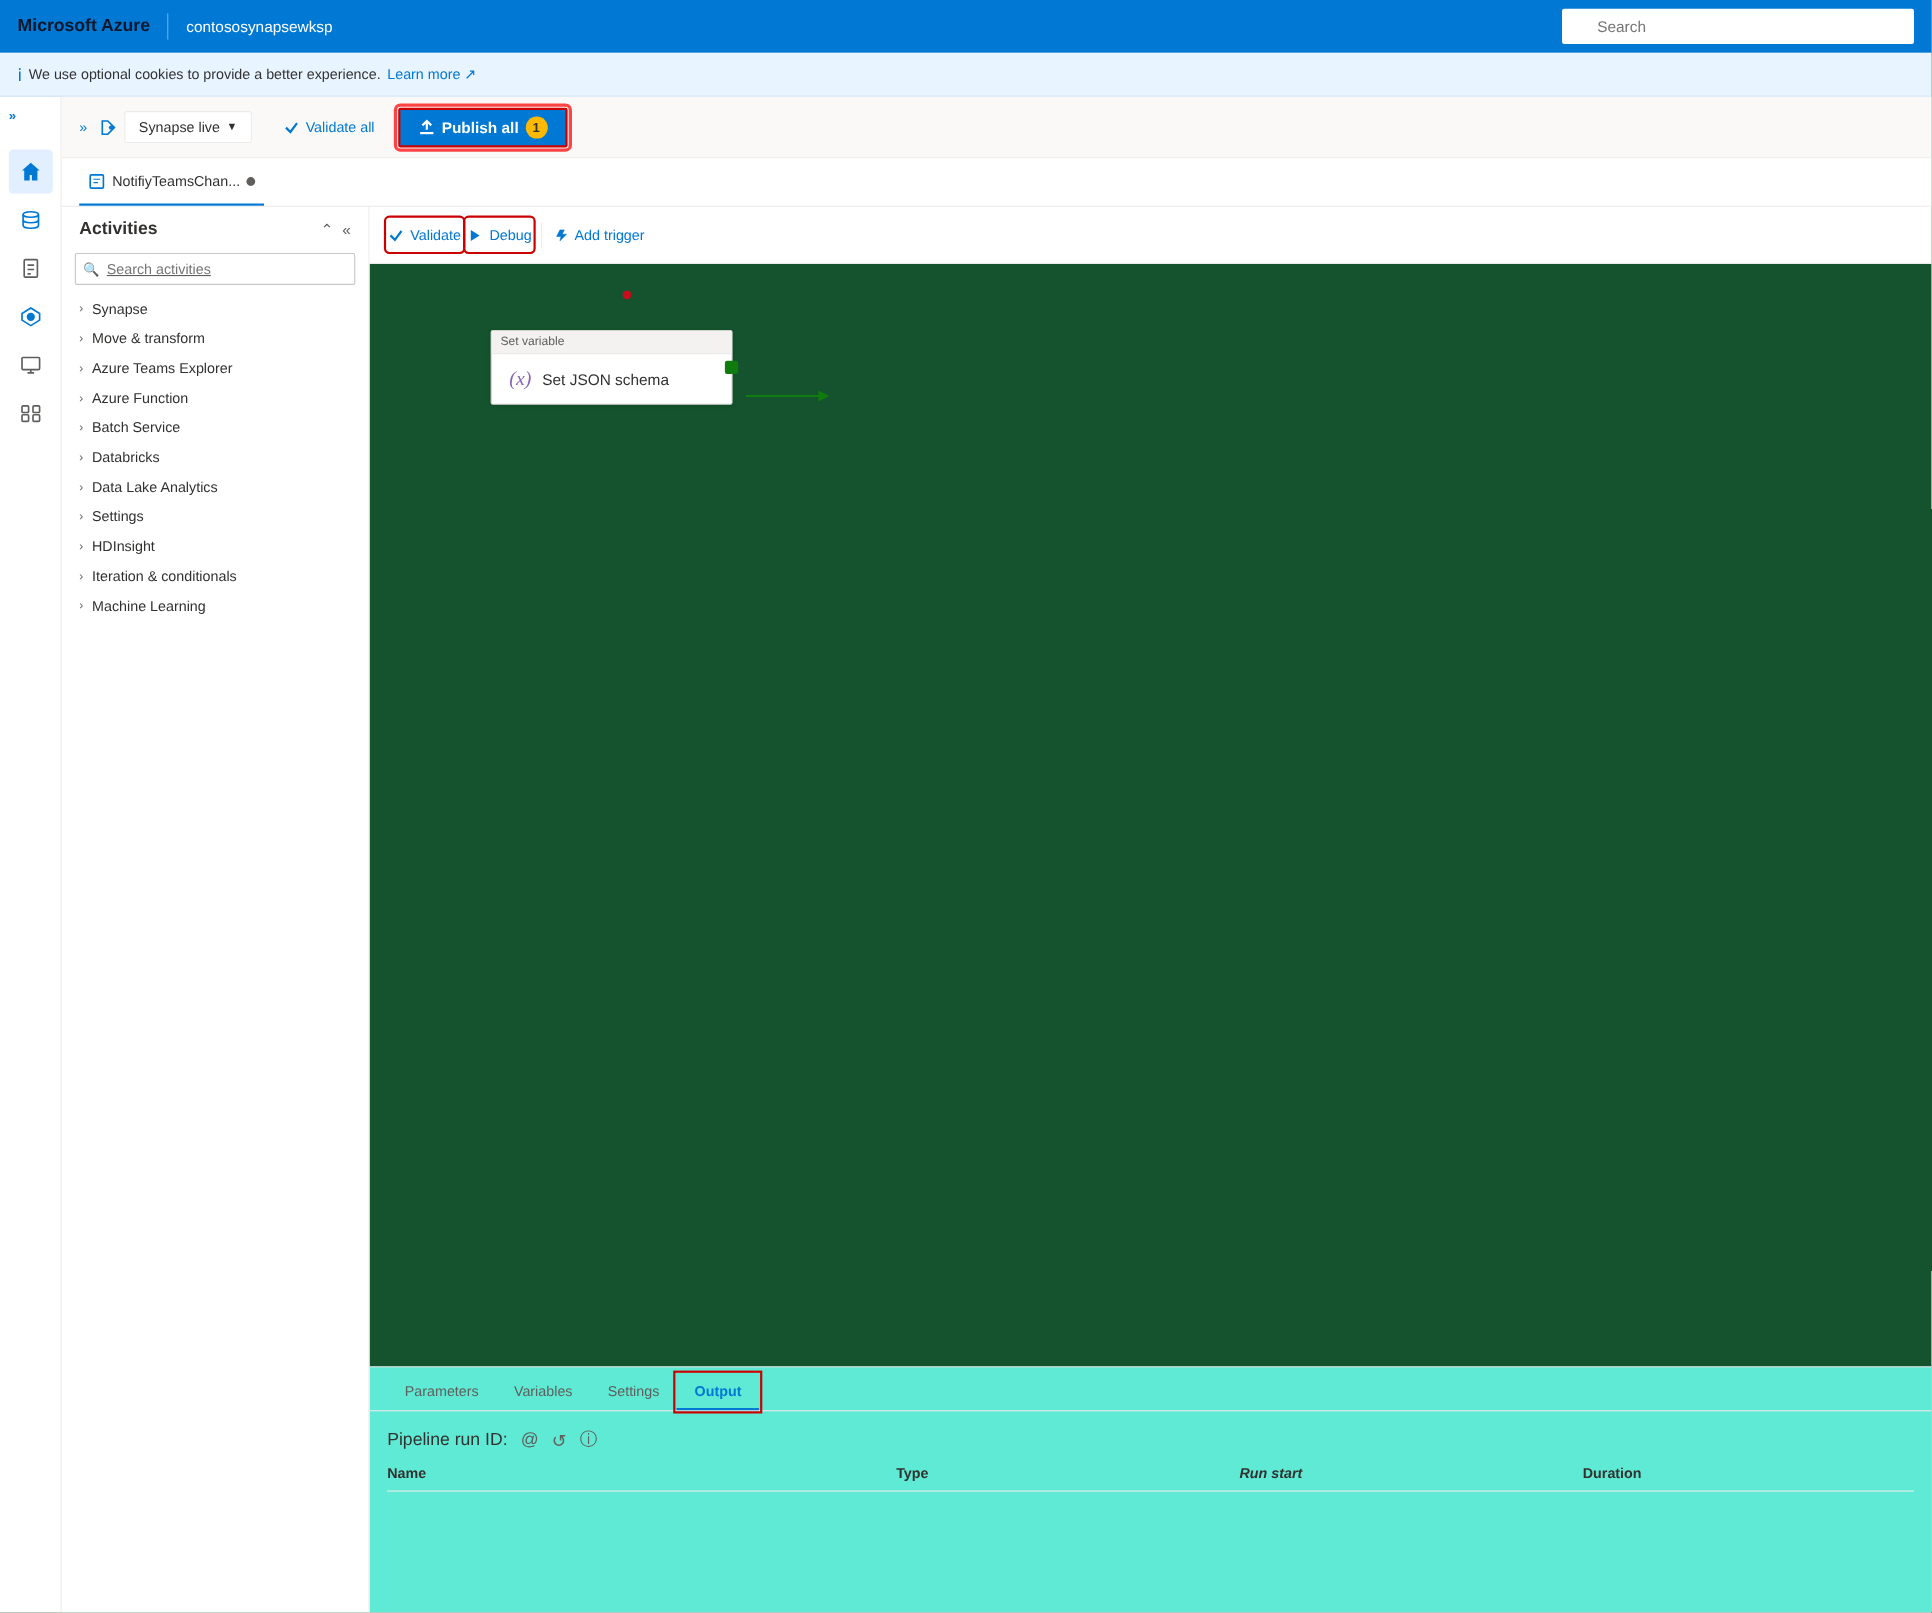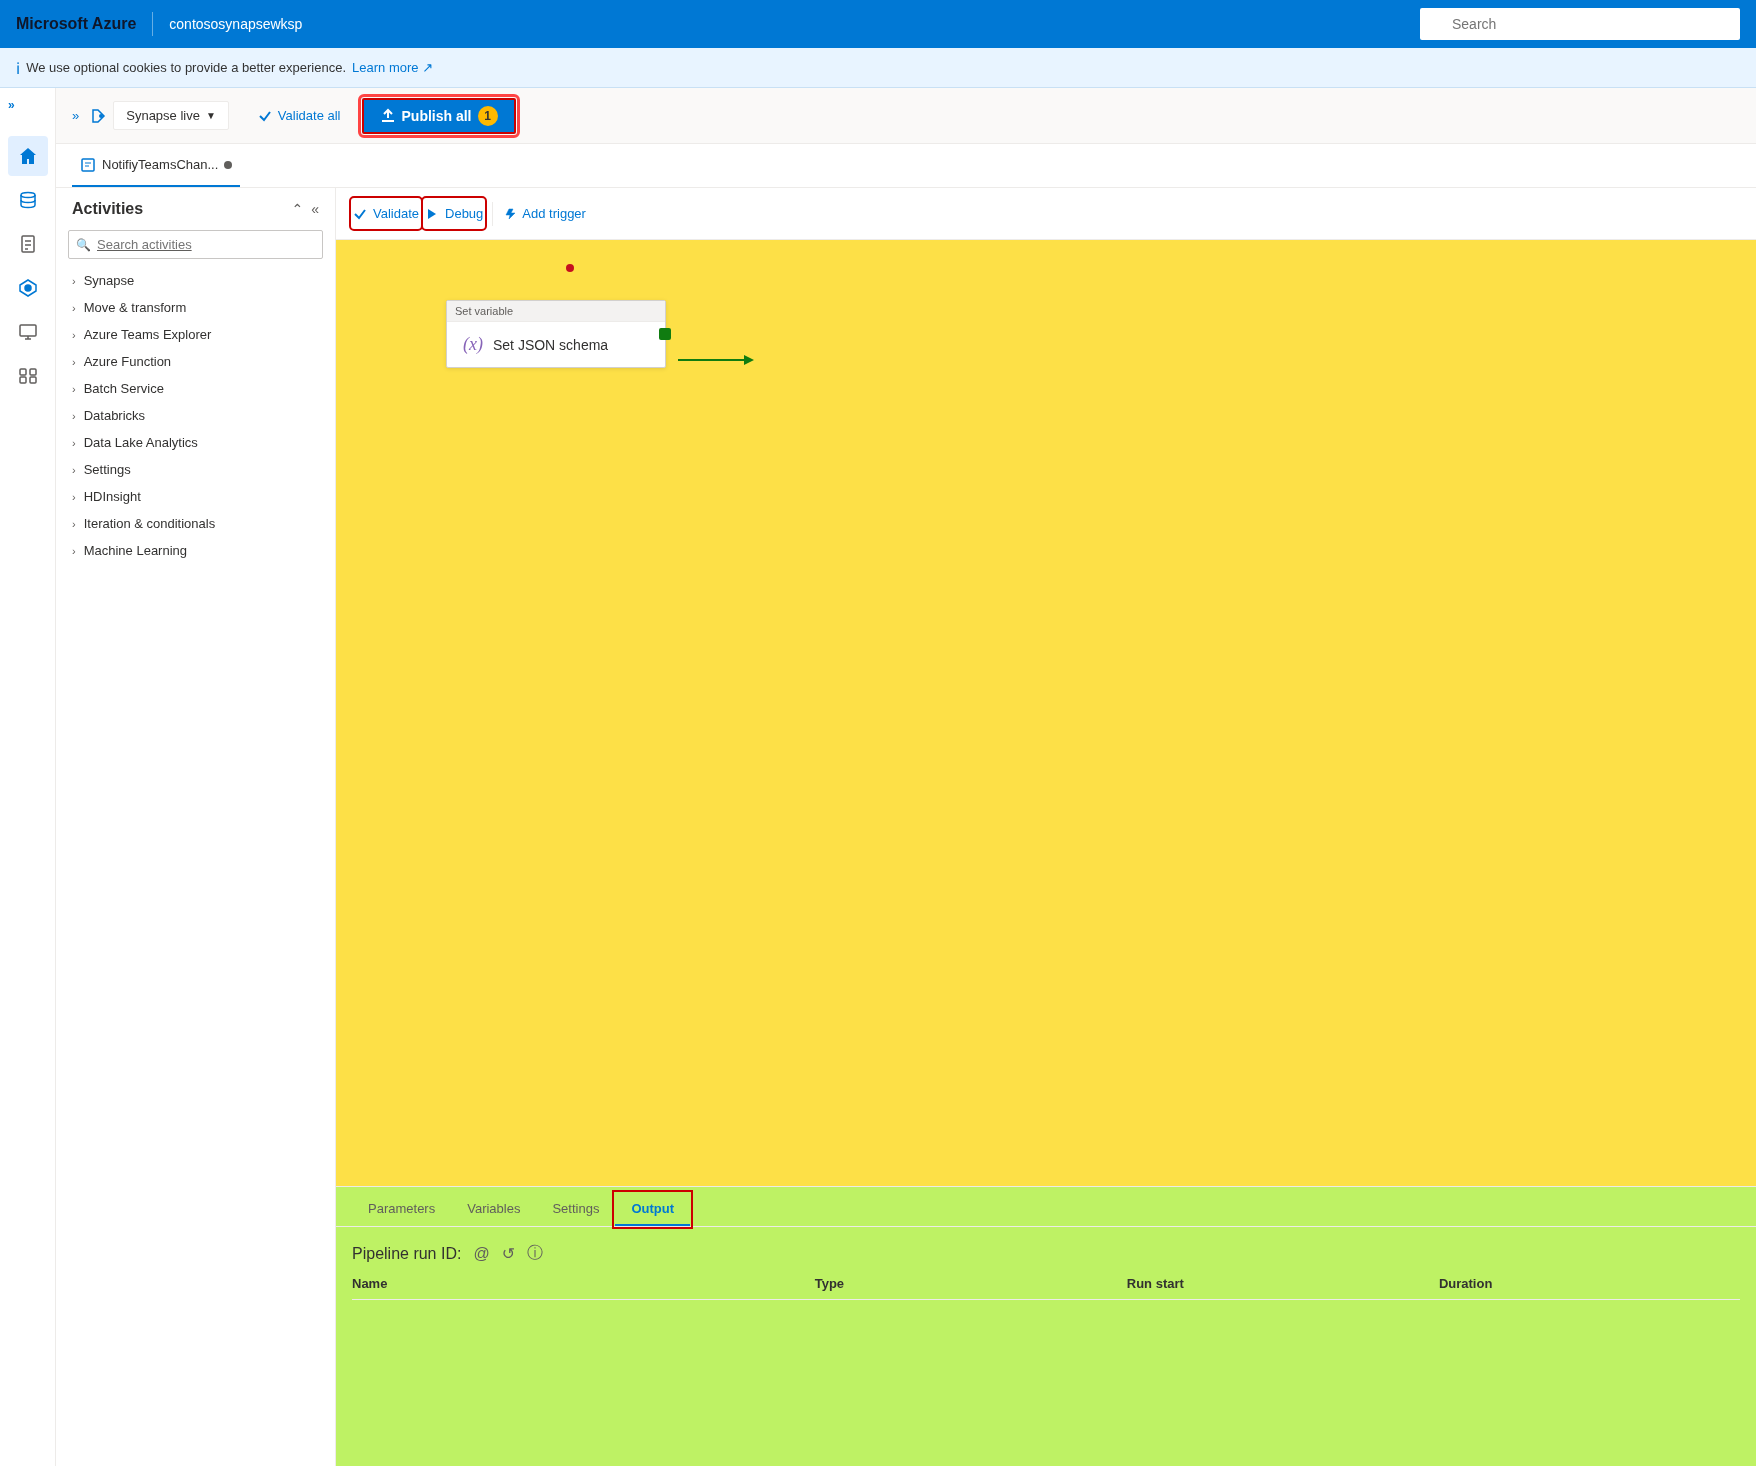--- a/index.html
+++ b/index.html
@@ -287,21 +287,21 @@
     .canvas-btn-divider {
       width: 1px;
       height: 24px;
       background: #edebe9;
       margin: 0 4px;
     }
     .canvas-main {
       flex: 1;
       position: relative;
       overflow: hidden;
-      background: #fde047;
+      background: #14532d;
     }
 
     
     .activity-card {
       position: absolute;
       background: white;
       border: 1px solid #d2d0ce;
       border-radius: 2px;
       min-width: 180px;
       box-shadow: 0 1px 4px rgba(0,0,0,0.1);
@@ -344,22 +344,22 @@
     .red-dot {
       position: absolute;
       width: 8px;
       height: 8px;
       background: #c50f1f;
       border-radius: 50%;
     }
 
     
     .bottom-panel {
-      height: 280px;
-      background: #bef264;
+      height: 224px;
+      background: #5eead4;
       border-top: 1px solid #edebe9;
       display: flex;
       flex-direction: column;
     }
     .bottom-tabs {
       display: flex;
       border-bottom: 1px solid #edebe9;
       padding: 0 16px;
       height: 40px;
       align-items: flex-end;
@@ -404,21 +404,21 @@
       padding-bottom: 8px;
       justify-content: space-between;
     }
     .bottom-th {
       font-size: 13px;
       font-weight: 600;
       color: #323130;
     }
     .col-name { flex: 3; }
     .col-type { flex: 2; }
-    .col-run { flex: 2; }
+    .col-run { flex: 2; font-style: italic; }
     .col-dur { flex: 2; }
 
     
     .var-icon {
       font-style: italic;
       font-family: Georgia, serif;
       font-size: 18px;
       color: #8764b8;
     }
   </style>

